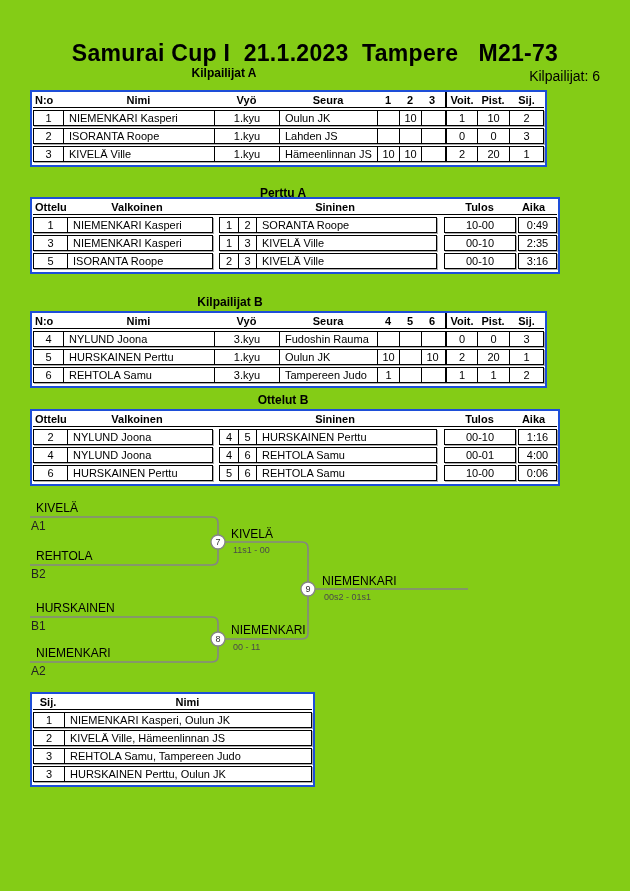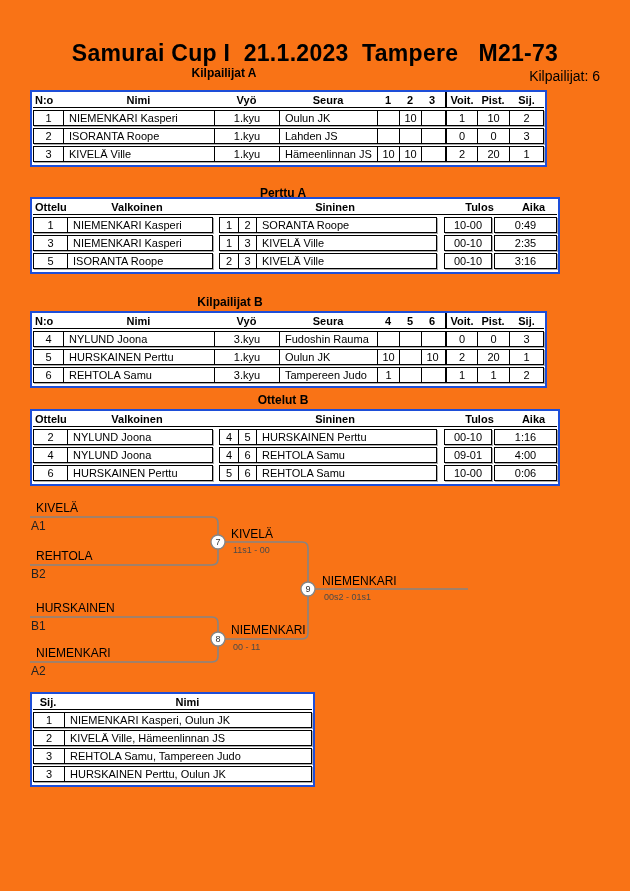--- a/index.html
+++ b/index.html
@@ -1,17 +1,17 @@
 <!DOCTYPE html>
 <html><head>
 <meta charset="utf-8">
 <style>
   html,body { margin:0; padding:0; background:#fff; }
   .page {
-    position:relative; width:630px; height:891px; background:#f97316;
+    position:relative; width:630px; height:891px; background:#84cc16;
     font-family:"Liberation Sans", sans-serif; color:#000; overflow:hidden;
   }
   .title {
     position:absolute; top:40px; left:0; width:630px; text-align:center;
     font-size:23px; font-weight:bold; white-space:pre; letter-spacing:.3px;
   }
   .section-heading { position:absolute; font-size:12px; font-weight:bold; text-align:center; }
   .count { position:absolute; top:68px; left:505px; width:95px; text-align:right; font-size:14px; }
 
   
@@ -31,21 +31,21 @@
   .w-s{width:22px} .w-wins{width:32px} .w-pts{width:32px} .w-place{flex:1}
   .ph-no{width:30px} .ph-name{width:151px} .ph-belt{width:65px} .ph-club{width:98px}
   .ph-s{width:22px} .ph-wins{width:32px} .ph-pts{width:32px} .ph-place{flex:1}
 
   
   .orow { display:flex; margin-top:2px; height:16px; font-size:11px; }
   .obox { display:flex; box-sizing:border-box; border:1px solid #000; box-shadow:1px 1px 0 #adadad;
           align-items:center; height:100%; background:#fff; }
   .ob-left { width:180px; }
   .ob-mid { width:218px; margin-left:6px; }
-  .ob-result { width:48px; margin-left:7px; justify-content:center; }
+  .ob-result { width:72px; margin-left:7px; justify-content:center; }
   .ob-time { flex:1; margin-left:2px; justify-content:center; }
   .w-mno{width:33px} .w-wname{width:145px; } .w-n{width:18px} .w-bname{flex:1}
   .oh-match{width:34px} .oh-white{width:140px} .oh-sp1{width:38px} .oh-blue{width:180px}
   .oh-sp2{width:24px} .oh-result{width:61px} .oh-time{flex:1}
 
   
   .w-rsij{width:30px} .w-rname{flex:1}
 
   
   .bracket-svg { position:absolute; left:0; top:0; pointer-events:none; }
@@ -244,21 +244,21 @@
     <div class="orow">
       <span class="obox ob-left">
           <span class="c w-mno">4</span>
           <span class="c left w-wname">NYLUND Joona</span>
         </span>
       <span class="obox ob-mid">
           <span class="c w-n">4</span>
           <span class="c w-n">6</span>
           <span class="c left w-bname">REHTOLA Samu</span>
         </span>
-      <span class="obox ob-result">09-01</span>
+      <span class="obox ob-result">00-01</span>
       <span class="obox ob-time">4:00</span>
     </div>
     <div class="orow">
       <span class="obox ob-left">
           <span class="c w-mno">6</span>
           <span class="c left w-wname">HURSKAINEN Perttu</span>
         </span>
       <span class="obox ob-mid">
           <span class="c w-n">5</span>
           <span class="c w-n">6</span>

